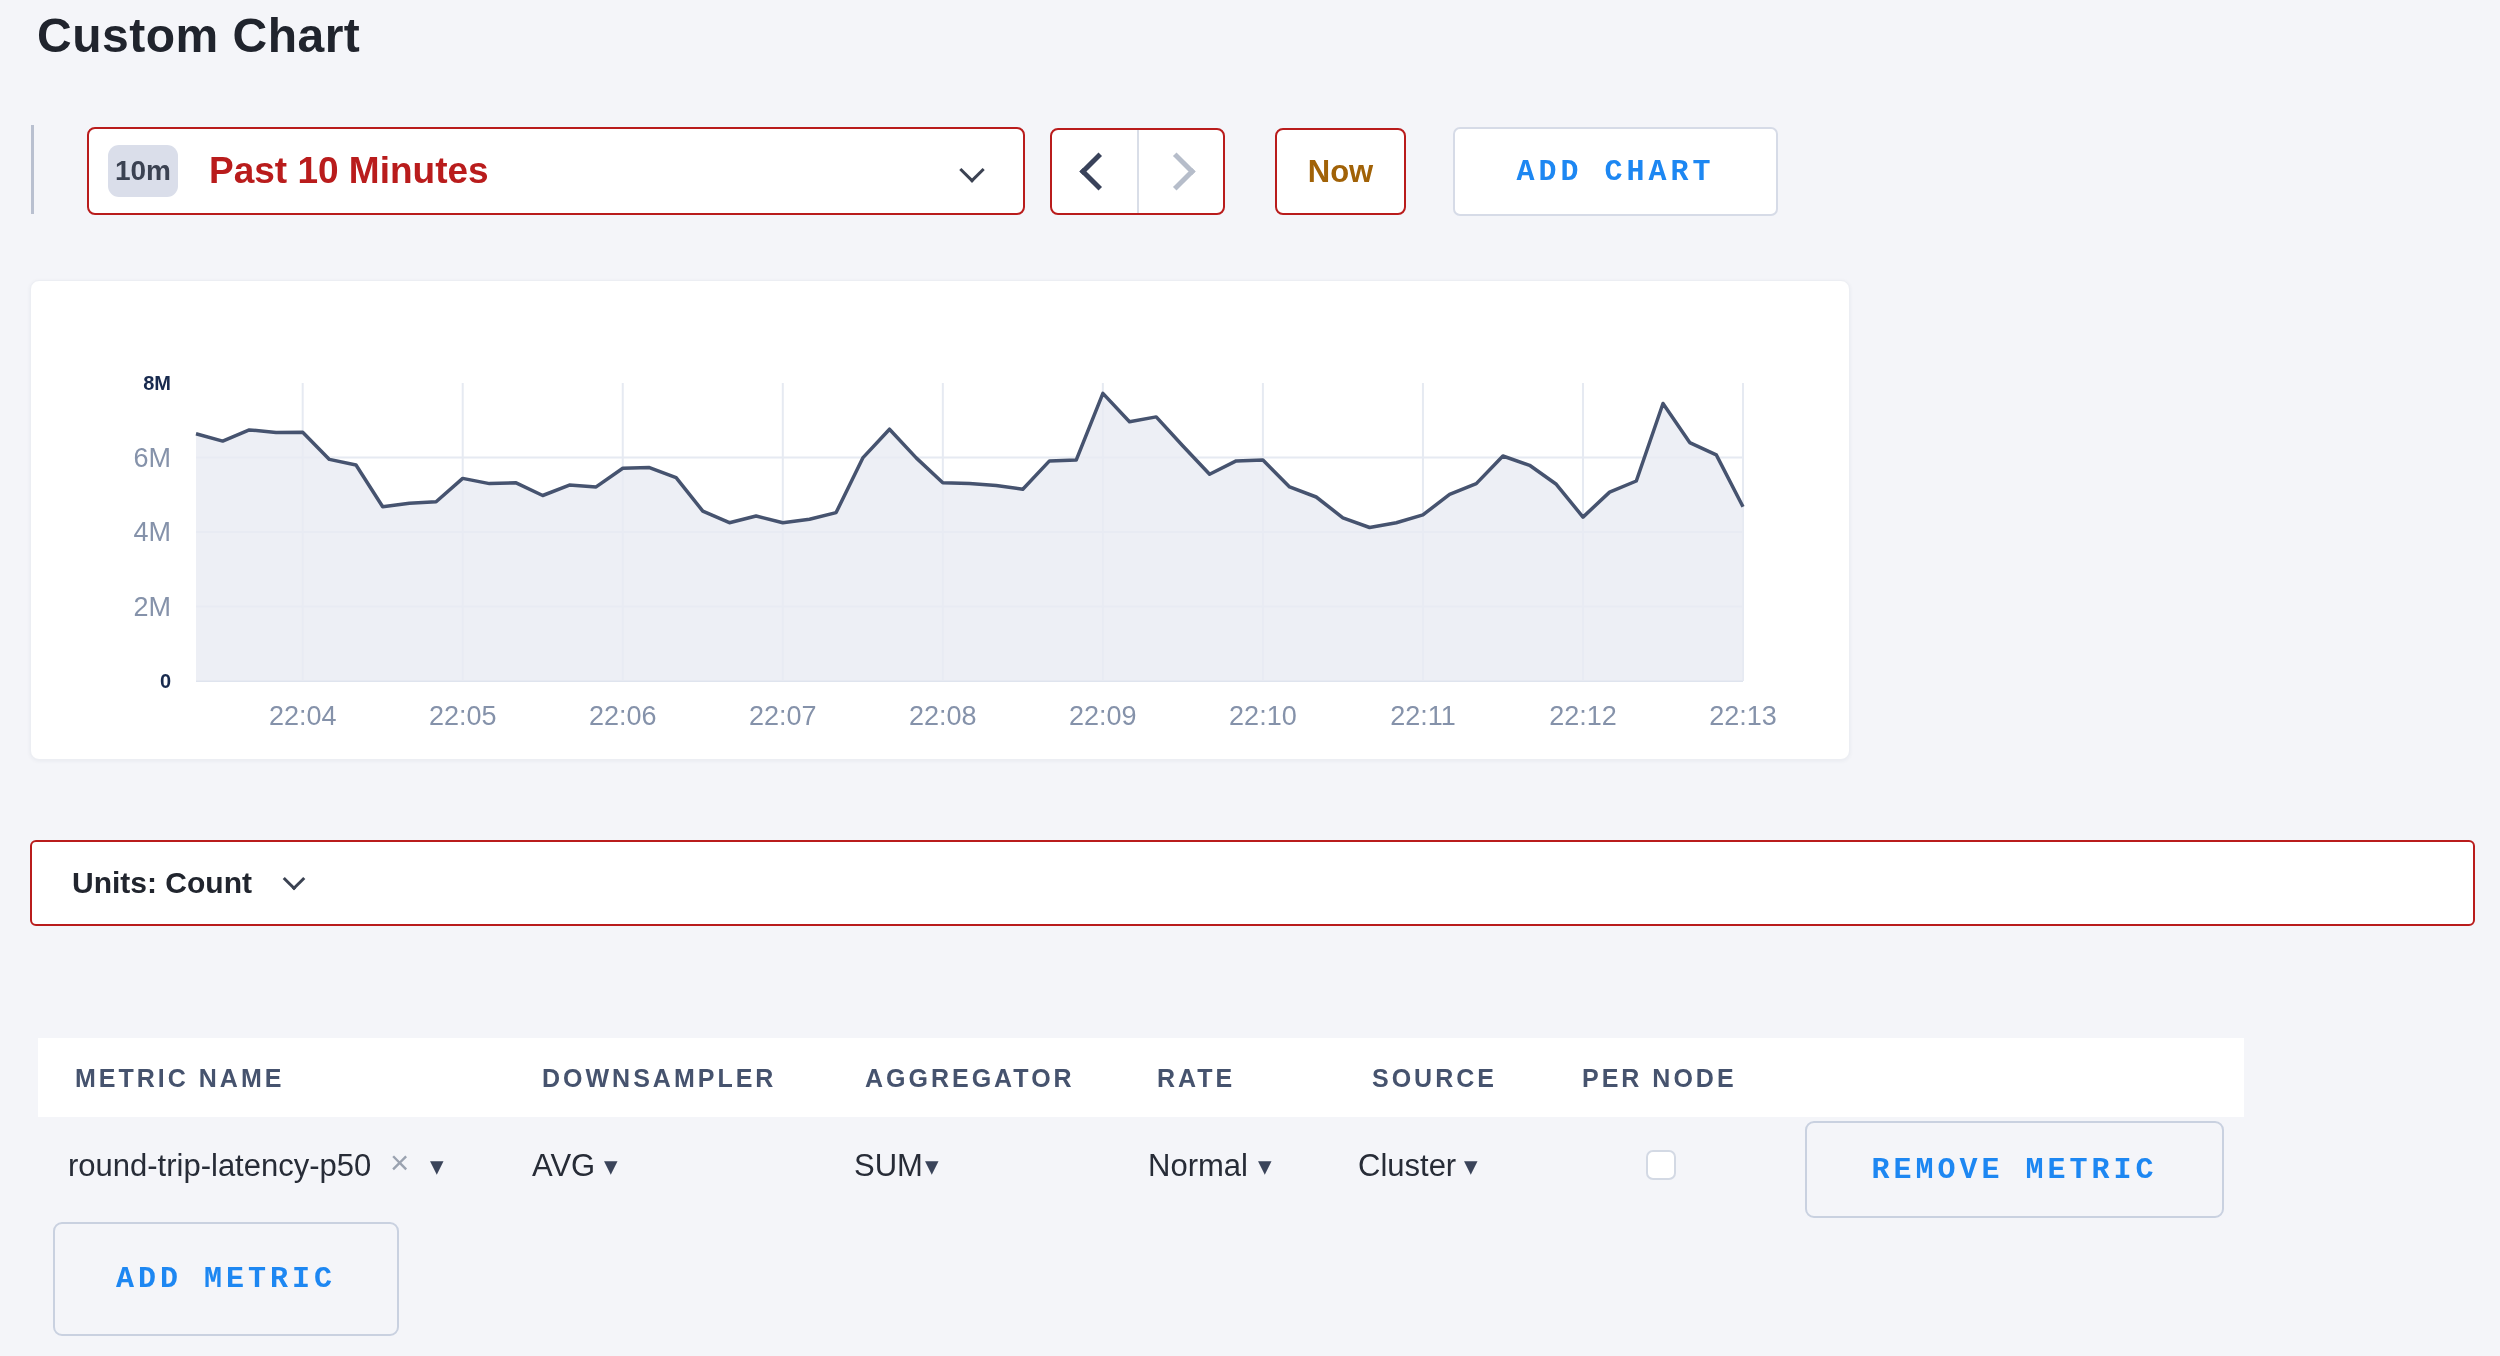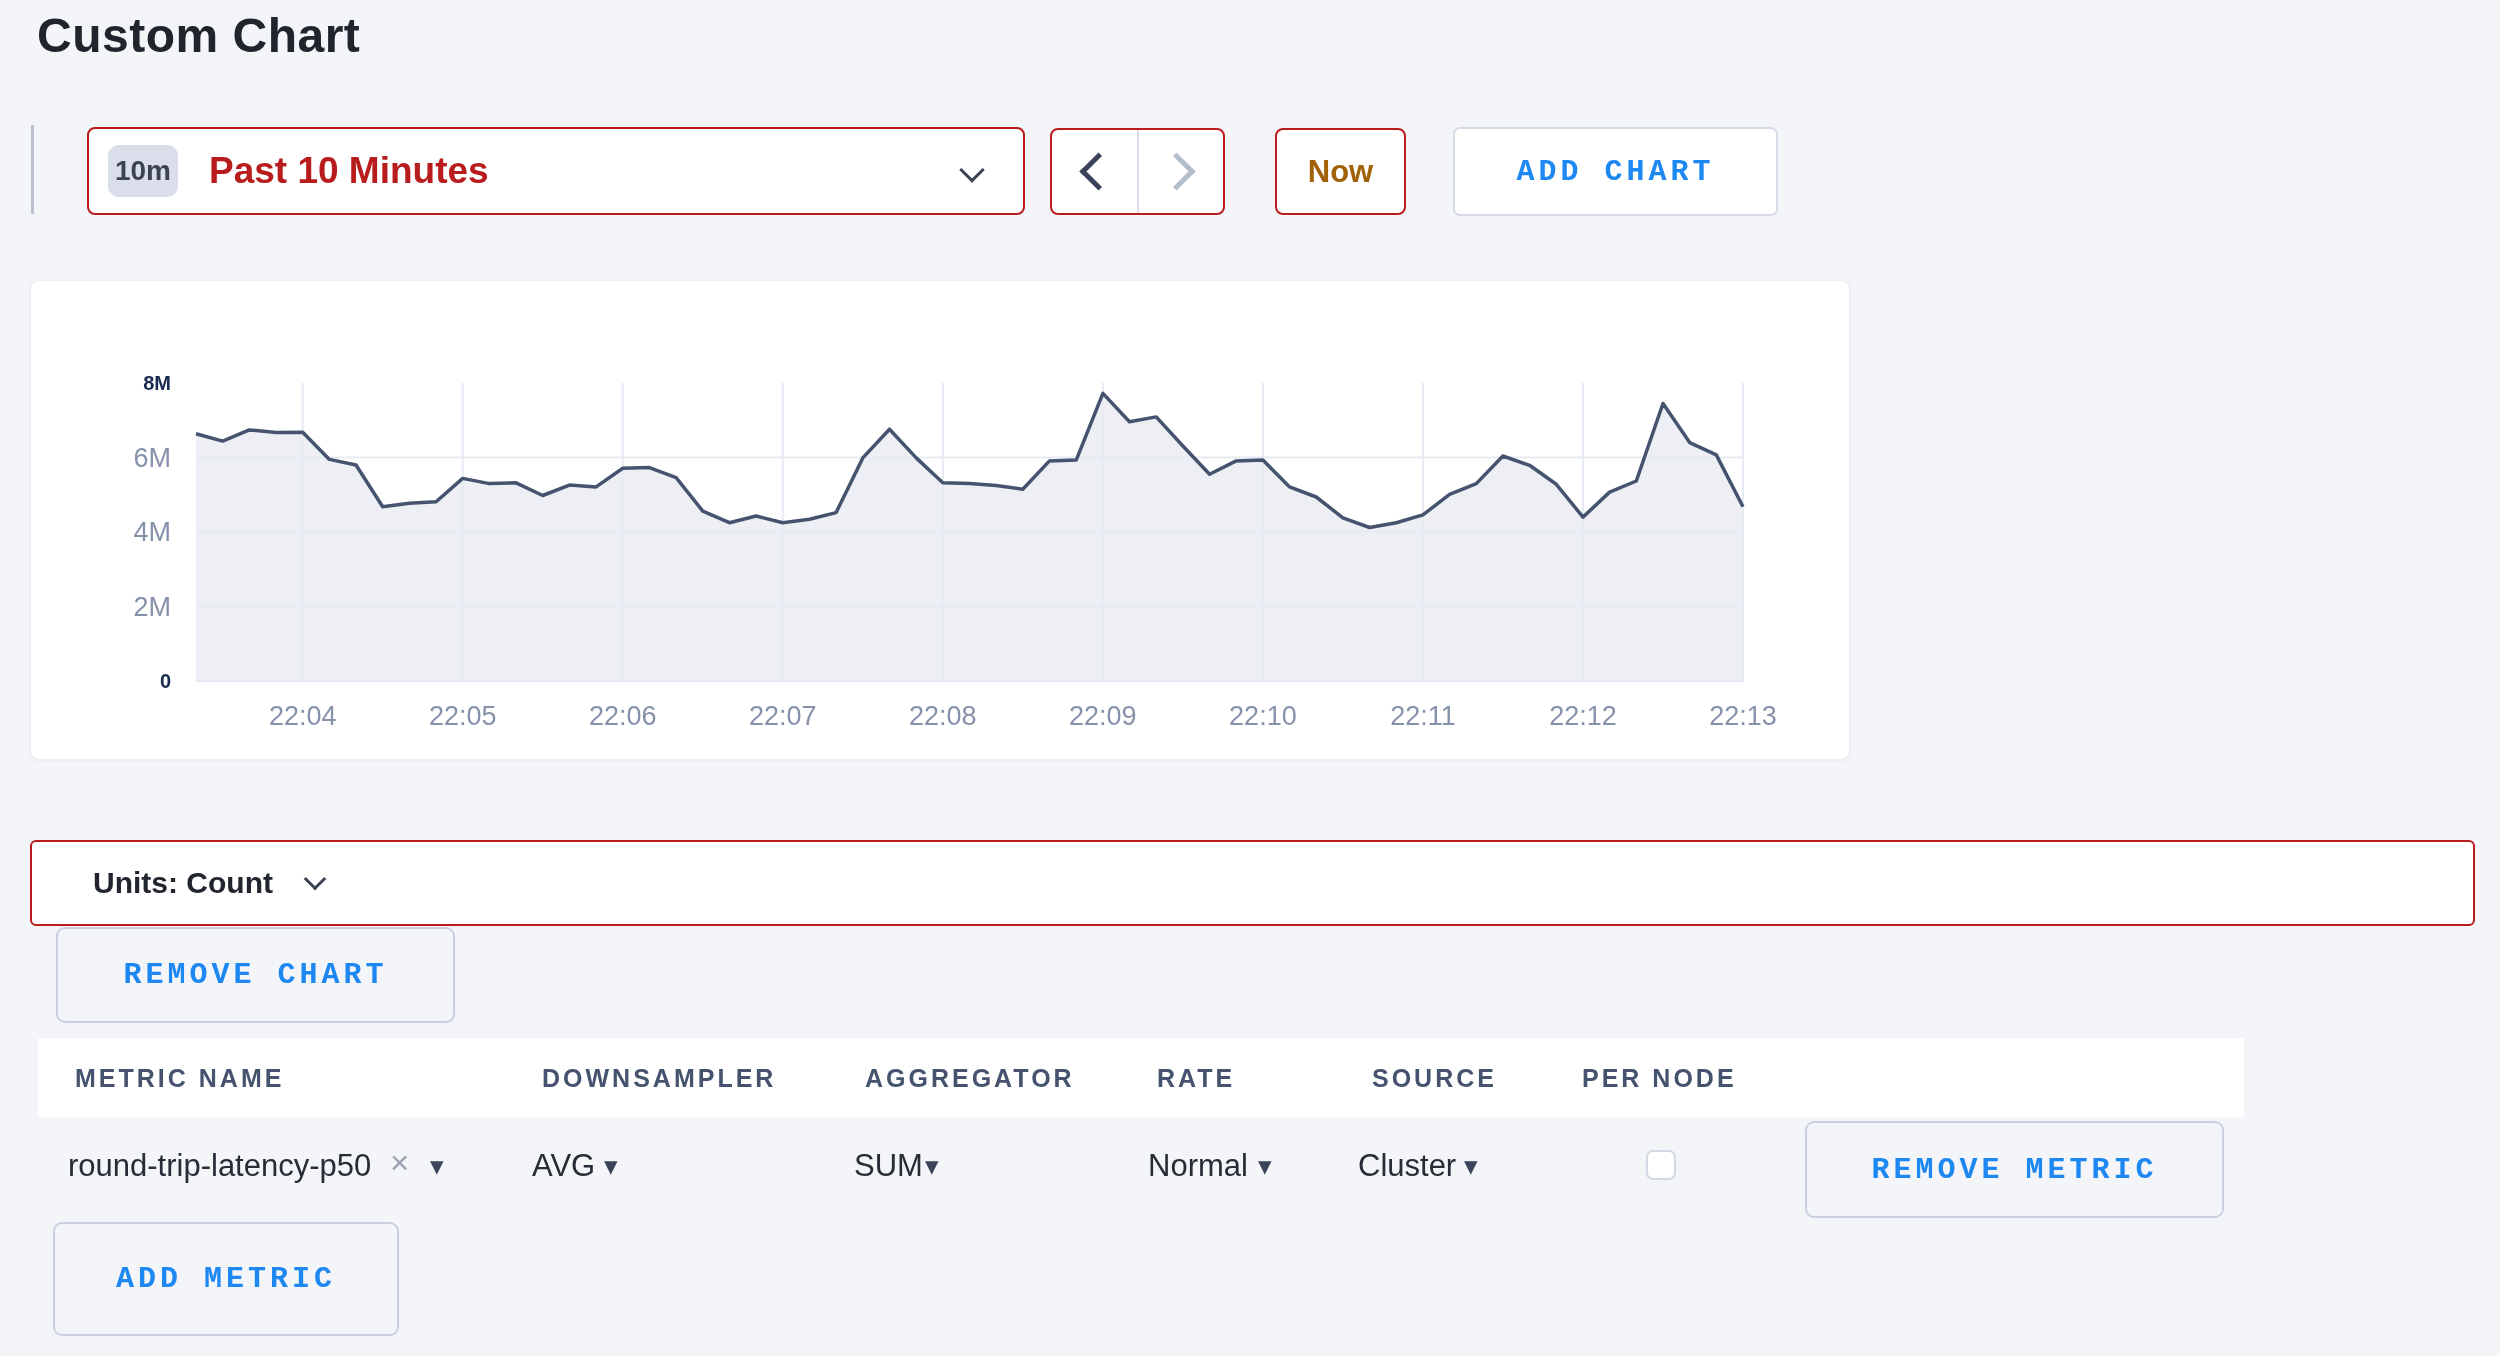--- a/index.html
+++ b/index.html
@@ -35,21 +35,21 @@
   
   #chart-card{left:30px;top:280px;width:1818px;height:478px;background:#fff;border:1px solid #eceef3;
               border-radius:9px;box-shadow:0 1px 4px rgba(40,50,80,.06);}
   #chart-card svg{position:absolute;left:0;top:0;}
   .y-label{position:absolute;width:110px;text-align:right;font-size:27px;color:#8592aa;transform:translateY(-50%);}
   .y-label.strong{color:#182a4e;font-weight:700;font-size:20px;}
   .x-label{position:absolute;width:120px;text-align:center;font-size:27px;color:#8592aa;}
 
   
   #units-bar{left:30px;top:840px;width:2445px;height:86px;border-radius:6px;display:flex;align-items:center;cursor:pointer;}
-  #units-label{margin-left:61px;font-size:30px;font-weight:700;color:#21252e;}
+  #units-label{margin-left:40px;font-size:30px;font-weight:700;color:#21252e;}
   #units-caret{margin-left:34px;width:13px;height:13px;margin-top:-8px;}
   .ghost-btn{background:transparent;border:2px solid #c9d1e0;border-radius:9px;box-sizing:border-box;}
   #remove-chart-btn{left:56px;top:927px;width:399px;height:96px;}
 
   
   #table-header-bg{left:38px;top:1038px;width:2206px;height:79px;background:#fff;}
   .th{position:absolute;top:1064px;font-size:25px;font-weight:700;letter-spacing:3px;color:#46536e;white-space:nowrap;}
   .row-text{position:absolute;top:1148px;font-size:31px;color:#272c37;white-space:nowrap;}
   .close-x{color:#9aa2b0;font-size:33px;cursor:pointer;}
   .tri{position:absolute;top:1150px;font-family:"DejaVu Sans",sans-serif;font-size:27px;color:#3a445a;cursor:pointer;}
@@ -119,21 +119,20 @@
       <div class="x-label" style="left: 1331.93px; top: 420px;">22:11</div>
       <div class="x-label" style="left: 1491.97px; top: 420px;">22:12</div>
       <div class="x-label" style="left: 1652px; top: 420px;">22:13</div>
     </div>
 
   <div id="units-bar" class="abs whitebox">
     <span id="units-label">Units: Count</span>
     <span id="units-caret" class="chev chev-down"></span>
   </div>
 
-  <div id="remove-chart-btn" class="abs ghost-btn blue-btn">REMOVE CHART</div>
 
   <div id="table-header-bg" class="abs"></div>
   <div class="th" style="left:75px;">METRIC NAME</div>
   <div class="th" style="left:542px;">DOWNSAMPLER</div>
   <div class="th" style="left:865px;">AGGREGATOR</div>
   <div class="th" style="left:1157px;">RATE</div>
   <div class="th" style="left:1372px;">SOURCE</div>
   <div class="th" style="left:1582px;">PER NODE</div>
 
   <div class="row-text" style="left:68px;">round-trip-latency-p50</div>

